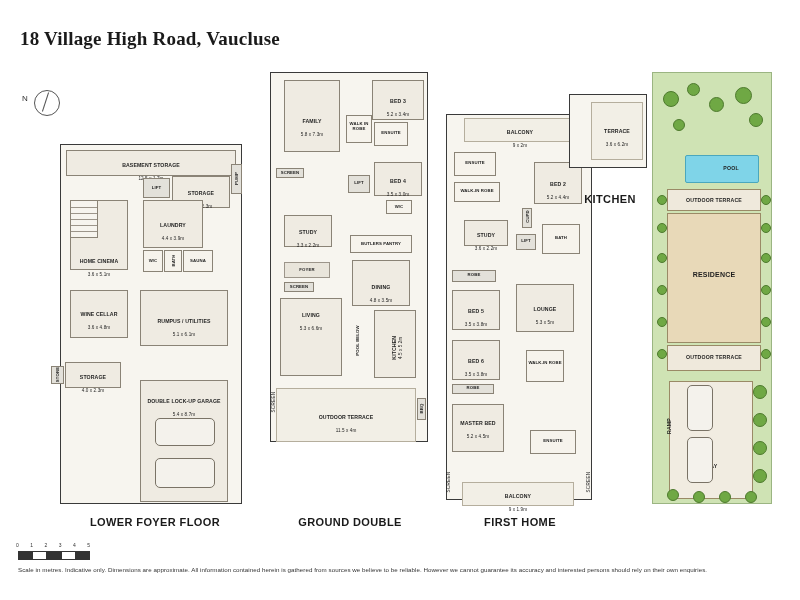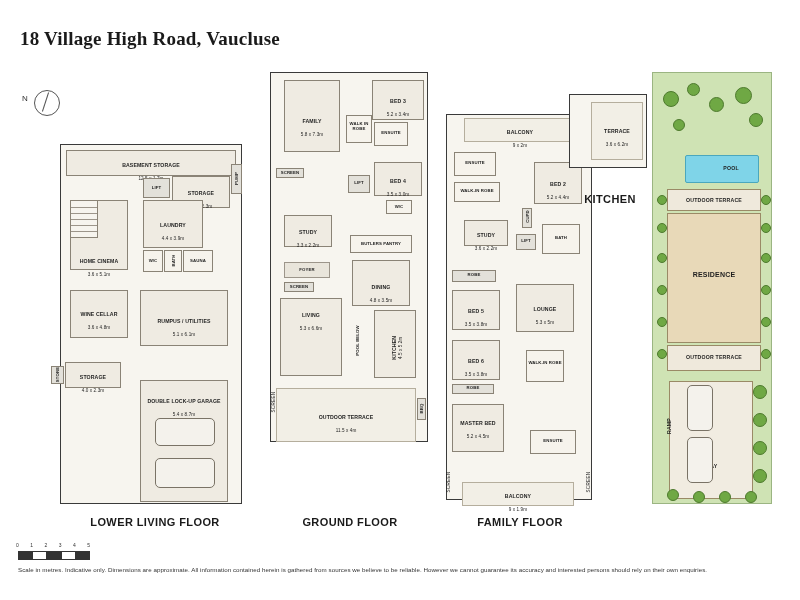--- a/index.html
+++ b/index.html
@@ -319,21 +319,21 @@
   <div class="car" style="left:100px; top:318px; width:58px; height:28px;"></div>
 
   <div class="stair" style="left:15px; top:60px; width:28px; height:38px;">
     <i style="top:6px"></i>
       <i style="top:12px"></i>
       <i style="top:18px"></i>
       <i style="top:24px"></i>
       <i style="top:30px"></i>
   </div>
 </div>
-<div class="floor-label" style="left:60px; top:516px; width:190px;">LOWER LIVING FLOOR</div>
+<div class="floor-label" style="left:60px; top:516px; width:190px;">LOWER FOYER FLOOR</div>
 
 <div class="plan" style="left:262px; top:70px; width:175px; height:440px;">
 
   <div class="wall" style="left:8px; top:2px; width:158px; height:370px; background:#f7f5ef;"></div>
 
   <div class="room" style="left:22px; top:10px; width:56px; height:72px;"></div>
   <div class="lbl" style="left:22px; top:42px; width:56px;">
     <span>FAMILY</span><br>
     <span class="dim">5.8 x 7.3m</span>
   </div>
@@ -404,21 +404,21 @@
   <div class="lbl" style="left:14px; top:338px; width:140px;">
     <span>OUTDOOR TERRACE</span><br>
     <span class="dim">11.5 x 4m</span>
   </div>
 
   <div class="room room-grey" style="left:155px; top:328px; width:9px; height:22px;"></div>
   <div class="lbl small vert" style="left:145px; top:336px; width:29px;">BBQ</div>
 
   <div class="screen-lbl" style="left:-9px; top:320px; width:40px;">SCREEN</div>
 </div>
-<div class="floor-label" style="left:260px; top:516px; width:180px;">GROUND FLOOR</div>
+<div class="floor-label" style="left:260px; top:516px; width:180px;">GROUND DOUBLE</div>
 
 <div class="plan" style="left:440px; top:112px; width:160px; height:400px;">
 
   <div class="wall" style="left:6px; top:2px; width:146px; height:386px; background:#f7f5ef;"></div>
 
   <div class="terrace" style="left:24px; top:6px; width:112px; height:24px;"></div>
   <div class="lbl" style="left:24px; top:11px; width:112px;">
     <span>BALCONY</span><br>
     <span class="dim">9 x 2m</span>
   </div>
@@ -488,21 +488,21 @@
 
   <div class="terrace" style="left:22px; top:370px; width:112px; height:24px;"></div>
   <div class="lbl" style="left:22px; top:375px; width:112px;">
     <span>BALCONY</span><br>
     <span class="dim">9 x 1.9m</span>
   </div>
 
   <div class="screen-lbl" style="left:-12px; top:358px; width:40px;">SCREEN</div>
   <div class="screen-lbl" style="left:128px; top:358px; width:40px;">SCREEN</div>
 </div>
-<div class="floor-label" style="left:440px; top:516px; width:160px;">FAMILY FLOOR</div>
+<div class="floor-label" style="left:440px; top:516px; width:160px;">FIRST HOME</div>
 
 <div class="plan" style="left:565px; top:92px; width:90px; height:90px;">
   <div class="wall" style="left:4px; top:2px; width:78px; height:74px; background:#f7f5ef;"></div>
   <div class="terrace" style="left:26px; top:10px; width:52px; height:58px;"></div>
   <div class="lbl" style="left:26px; top:30px; width:52px;">
     <span>TERRACE</span><br>
     <span class="dim">3.6 x 6.2m</span>
   </div>
 </div>
 <div class="floor-label" style="left:570px; top:193px; width:80px;">KITCHEN</div>

